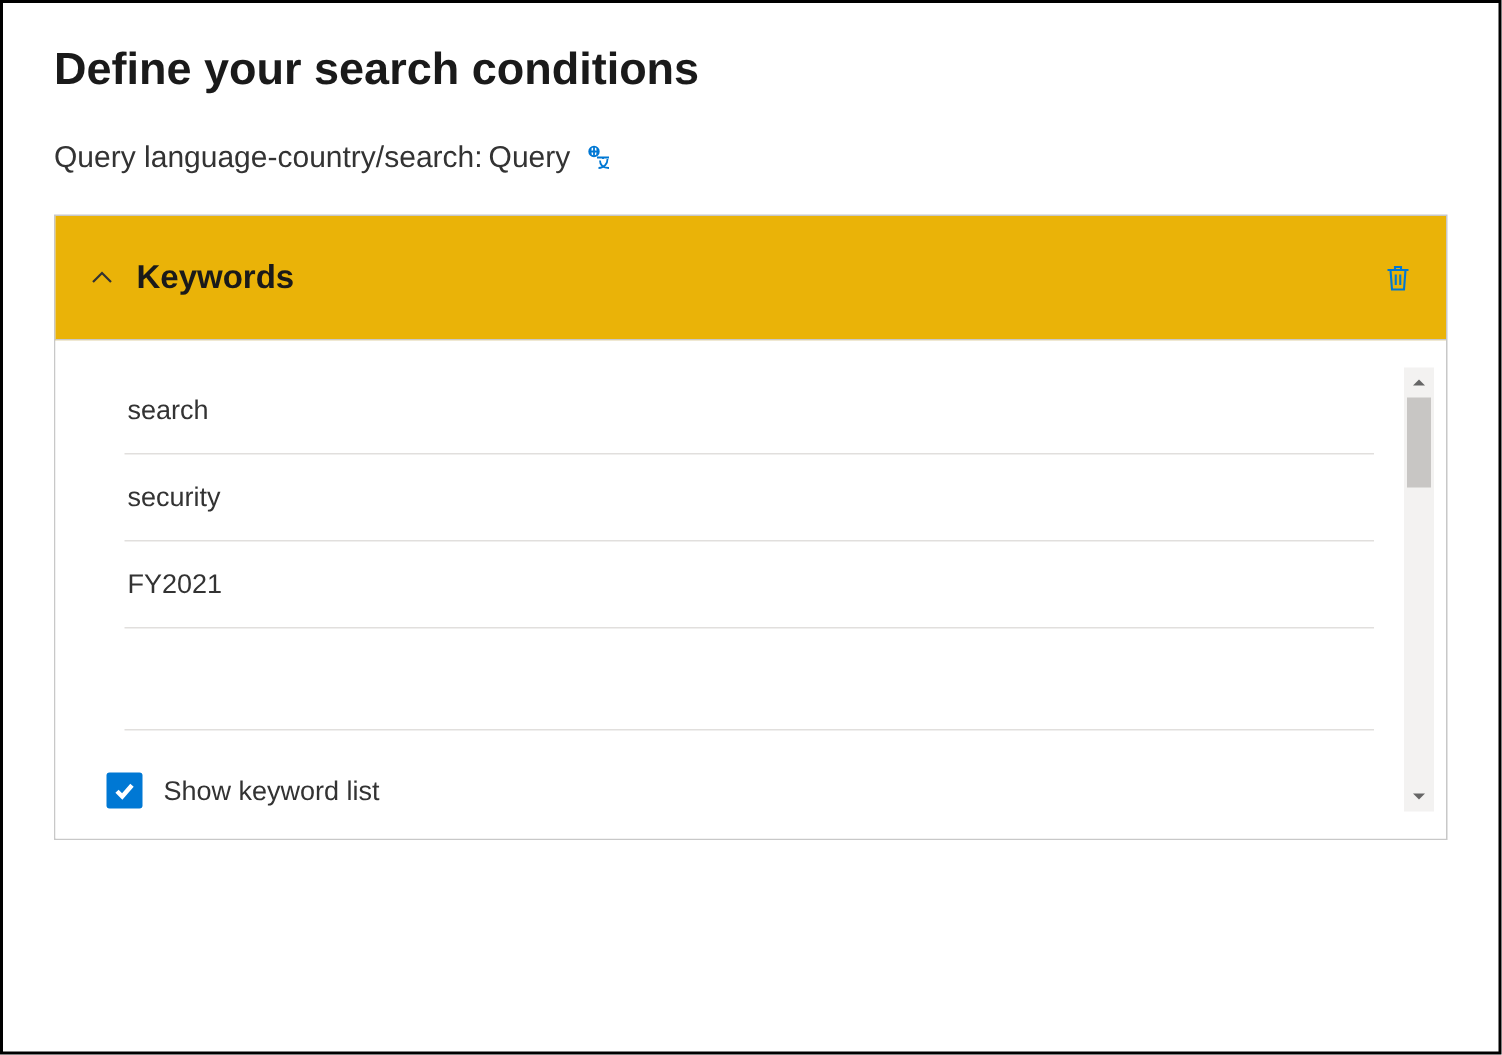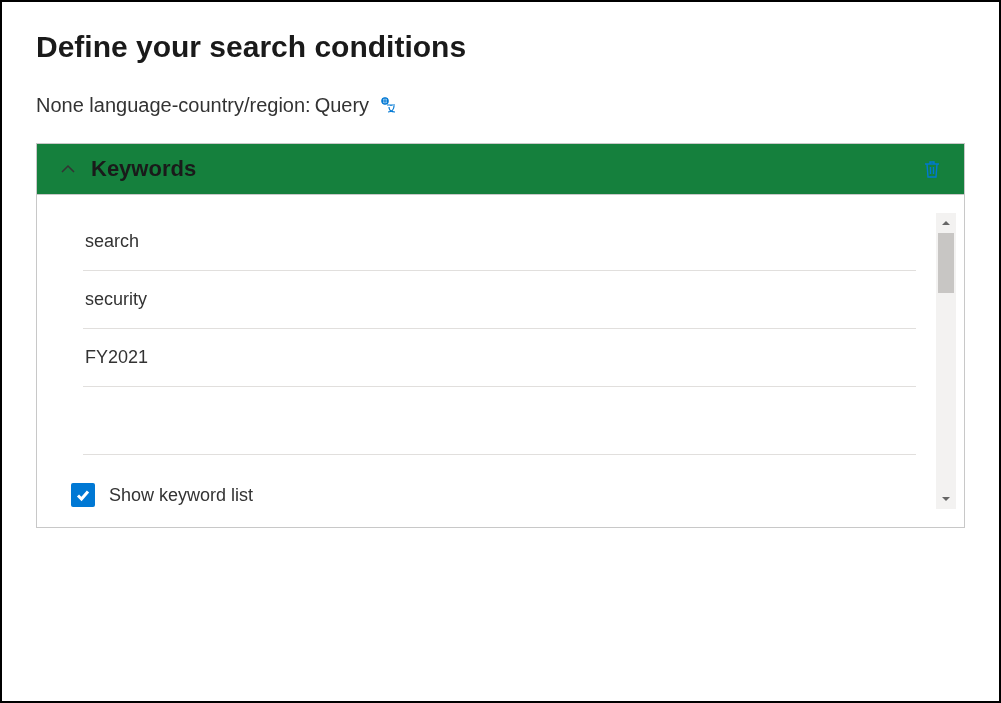--- a/index.html
+++ b/index.html
@@ -44,23 +44,23 @@
       height: 20px;
       display: inline-flex;
       align-items: center;
       justify-content: center;
       color: #0078d4;
     }
     .keywords-panel {
       border: 1px solid #c8c8c8;
     }
     .keywords-header {
-      background: #15803d;
+      background: #eab308;
       border-bottom: 1px solid #c8c8c8;
-      padding: 12px 22px;
+      padding: 28px 22px;
       display: flex;
       align-items: center;
       justify-content: space-between;
     }
     .keywords-header-left {
       display: flex;
       align-items: center;
       gap: 14px;
     }
     .chevron-up {
@@ -169,21 +169,21 @@
     }
   </style>
 </head>
 <body>
 
 <div class="outer-border">
 
   <h1 class="page-title">Define your search conditions</h1>
 
   <div class="query-lang-row">
-    <span class="query-lang-label">None language-country/region:</span>
+    <span class="query-lang-label">Query language-country/search:</span>
     <span class="query-lang-value">Query</span>
     <span class="translate-icon">
       <svg viewBox="0 0 20 20" width="20" height="20" fill="none" stroke="#0078d4" stroke-width="1.2">
         <circle cx="6" cy="5" r="3.2"></circle>
         <path d="M3.2 5 h5.6 M6 1.8 v6.4 M4 2.8 a5 5 0 0 0 0 4.4 M8 2.8 a5 5 0 0 1 0 4.4"></path>
         <path d="M8 9 h8 M12 9 v1 M9 16 c4 0 6-3 6-6"></path>
         <path d="M10 11 c0 3 2 5 6 5"></path>
       </svg>
     </span>
   </div>

